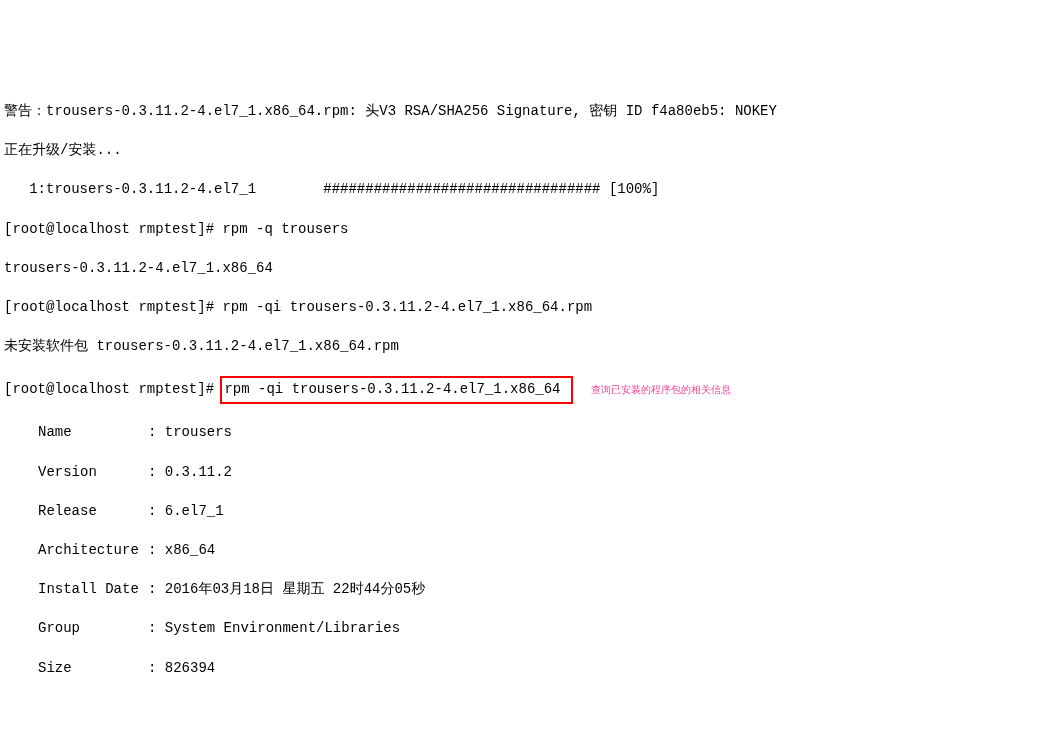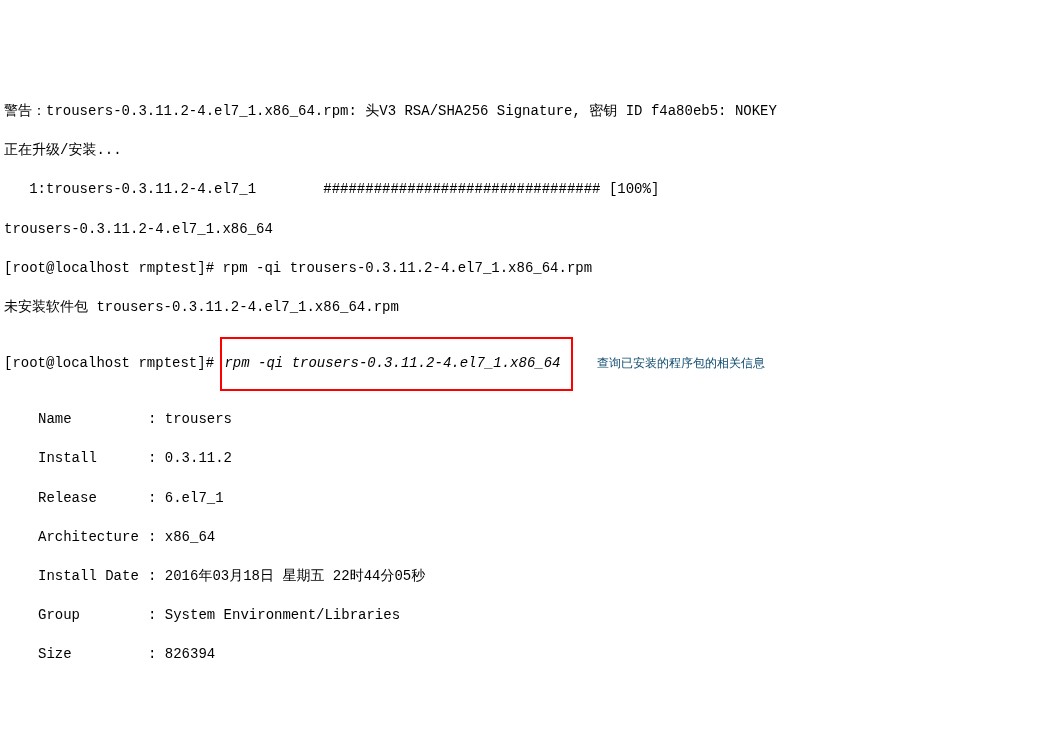--- a/index.html
+++ b/index.html
@@ -18,51 +18,51 @@
       overflow-x: auto;
       width: 1059px;
       position: relative;
     }
     .terminal-line {
       display: block;
     }
     .red-box {
       border: 2px solid #ff0000;
       display: inline-block;
-      padding: 15px 2px;
+      padding: 2px 2px;
       margin-left: -2px;
-      font-style: italic;
     }
     .red-annotation {
-      color: #0c4a6e;
+      color: #ec4899;
       font-family: "Microsoft YaHei", SimSun, sans-serif;
-      font-size: 12px;
-      margin-left: 24px;
+      font-size: 10px;
+      margin-left: 18px;
     }
     .info-label {
       display: inline-block;
       width: 110px;
       margin-left: 34px;
     }
   </style>
 </head>
 <body>
 
 
 
 <div>
 <span class="terminal-line">警告：trousers-0.3.11.2-4.el7_1.x86_64.rpm: 头V3 RSA/SHA256 Signature, 密钥 ID f4a80eb5: NOKEY</span>
 <span class="terminal-line">正在升级/安装...</span>
 <span class="terminal-line">   1:trousers-0.3.11.2-4.el7_1        ################################# [100%]</span>
+<span class="terminal-line"><span>[root@localhost rmptest]#</span> <span>rpm -q trousers</span></span>
 <span class="terminal-line">trousers-0.3.11.2-4.el7_1.x86_64</span>
 <span class="terminal-line"><span>[root@localhost rmptest]#</span> <span>rpm -qi trousers-0.3.11.2-4.el7_1.x86_64.rpm</span></span>
 <span class="terminal-line">未安装软件包 trousers-0.3.11.2-4.el7_1.x86_64.rpm</span>
 <span class="terminal-line"><span>[root@localhost rmptest]#</span> <span class="red-box"><span>rpm -qi trousers-0.3.11.2-4.el7_1.x86_64</span> </span><span class="red-annotation">查询已安装的程序包的相关信息</span></span>
 <span class="terminal-line"><span class="info-label">Name</span>: <span>trousers</span></span>
-<span class="terminal-line"><span class="info-label">Install</span>: <span>0.3.11.2</span></span>
+<span class="terminal-line"><span class="info-label">Version</span>: <span>0.3.11.2</span></span>
 <span class="terminal-line"><span class="info-label">Release</span>: <span>6.el7_1</span></span>
 <span class="terminal-line"><span class="info-label">Architecture</span>: <span>x86_64</span></span>
 <span class="terminal-line"><span class="info-label">Install Date</span>: <span>2016年03月18日 星期五 22时44分05秒</span></span>
 <span class="terminal-line"><span class="info-label">Group</span>: <span>System Environment/Libraries</span></span>
 <span class="terminal-line"><span class="info-label">Size</span>: <span>826394</span></span>
 
 
 
 
 

